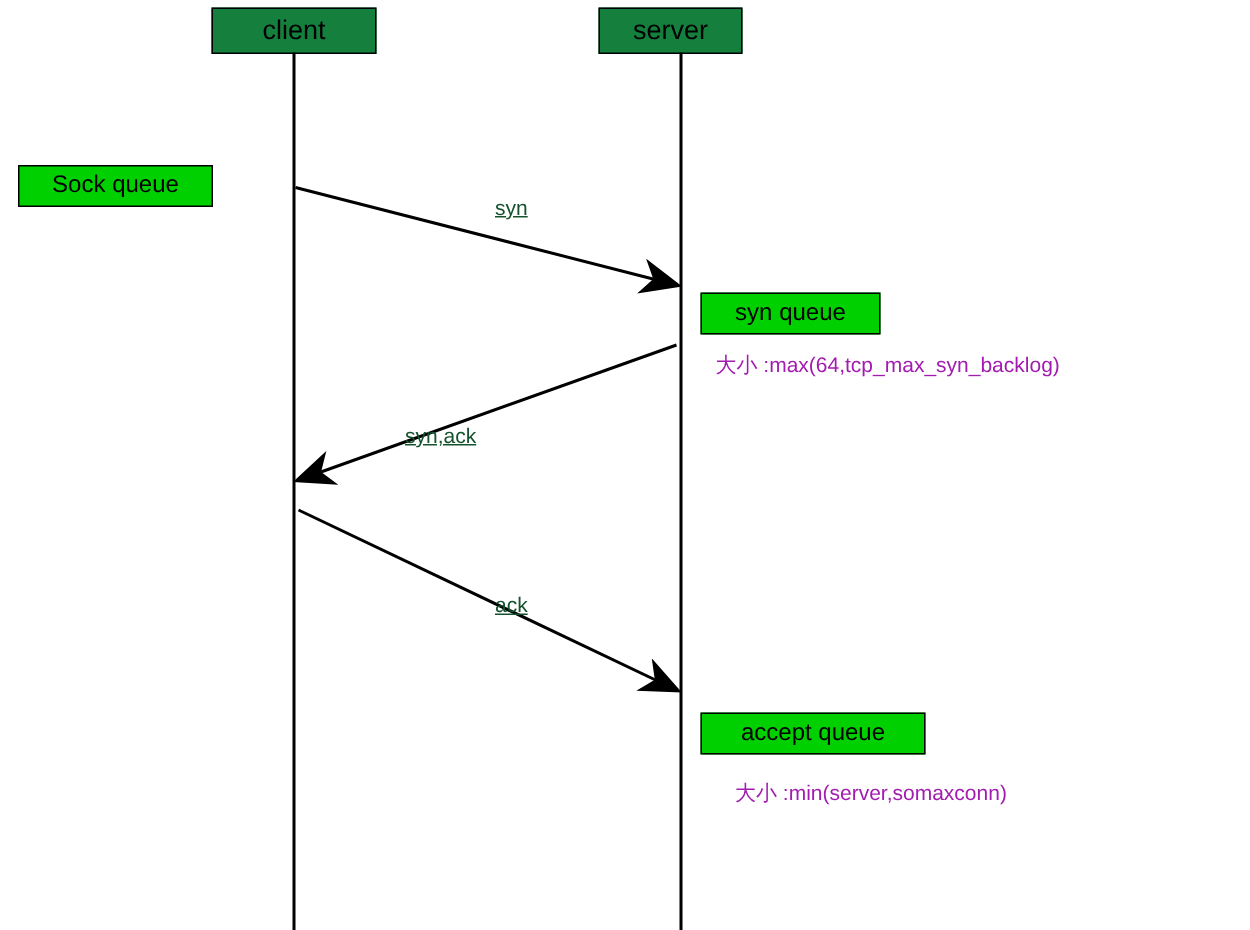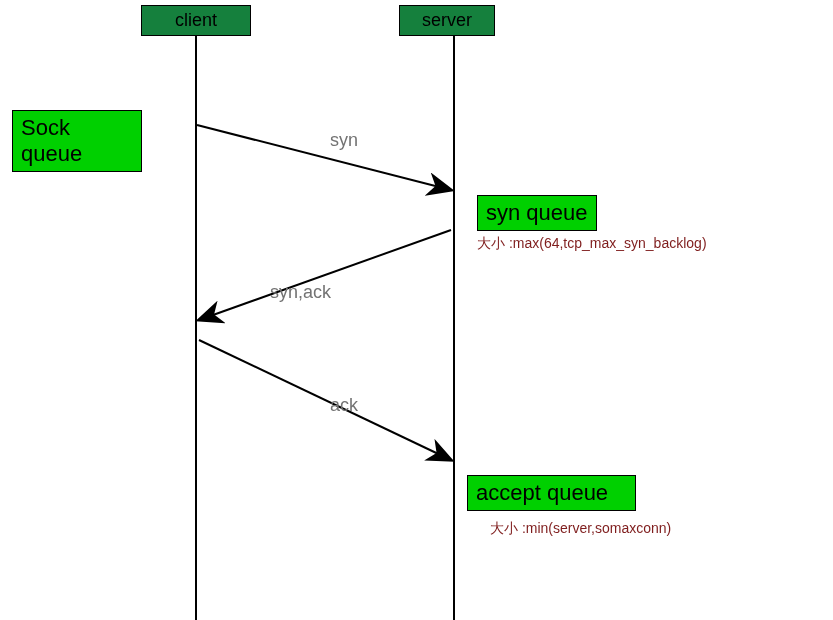--- a/index.html
+++ b/index.html
@@ -23,33 +23,35 @@
   }
   .lifeline {
     position: absolute;
     width: 2px;
     background: #000;
   }
   .green-box {
     position: absolute;
     background: #00d000;
     border: 1px solid #000;
-    font-size: 22px;
+    text-align: center;
+    font-size: 16px;
     padding: 4px 8px;
     box-sizing: border-box;
   }
   .label {
     position: absolute;
-    font-size: 18px;
-    color: #737373;
+    font-size: 14px;
+    color: #14532d;
+    text-decoration: underline;
   }
   .caption {
     position: absolute;
     font-size: 14px;
-    color: #7f1d1d;
+    color: #a21caf;
   }
   svg.arrows {
     position: absolute;
     left: 0;
     top: 0;
     width: 833px;
     height: 620px;
     pointer-events: none;
   }
 </style>
@@ -58,23 +60,23 @@
 
 <div class="lifeline-box" style="left:141px; top:5px; width:110px;">client</div>
 
 <div class="lifeline-box" style="left:399px; top:5px; width:96px;">server</div>
 
 <div class="lifeline" style="left:195px; top:35px; height:585px;"></div>
 <div class="lifeline" style="left:453px; top:35px; height:585px;"></div>
 
 <div class="green-box" style="left:12px; top:110px; width:130px;">Sock queue</div>
 
-<div class="green-box" style="left:467px; top:195px; width:120px;margin-left:10px;">syn queue</div>
+<div class="green-box" style="left:467px; top:195px; width:120px;">syn queue</div>
 
-<div class="green-box" style="left:467px; top:475px; width:169px;">accept queue</div>
+<div class="green-box" style="left:467px; top:475px; width:150px;">accept queue</div>
 
 <svg class="arrows">
   <defs>
     <marker id="ah" markerWidth="14" markerHeight="12" refX="12" refY="6" orient="auto">
       <path d="M0,0 L14,6 L0,12 L4,6 Z" fill="#000"></path>
     </marker>
   </defs>
 
   <line x1="197" y1="125" x2="451" y2="190" stroke="#000" stroke-width="2" marker-end="url(#ah)"></line>
 

